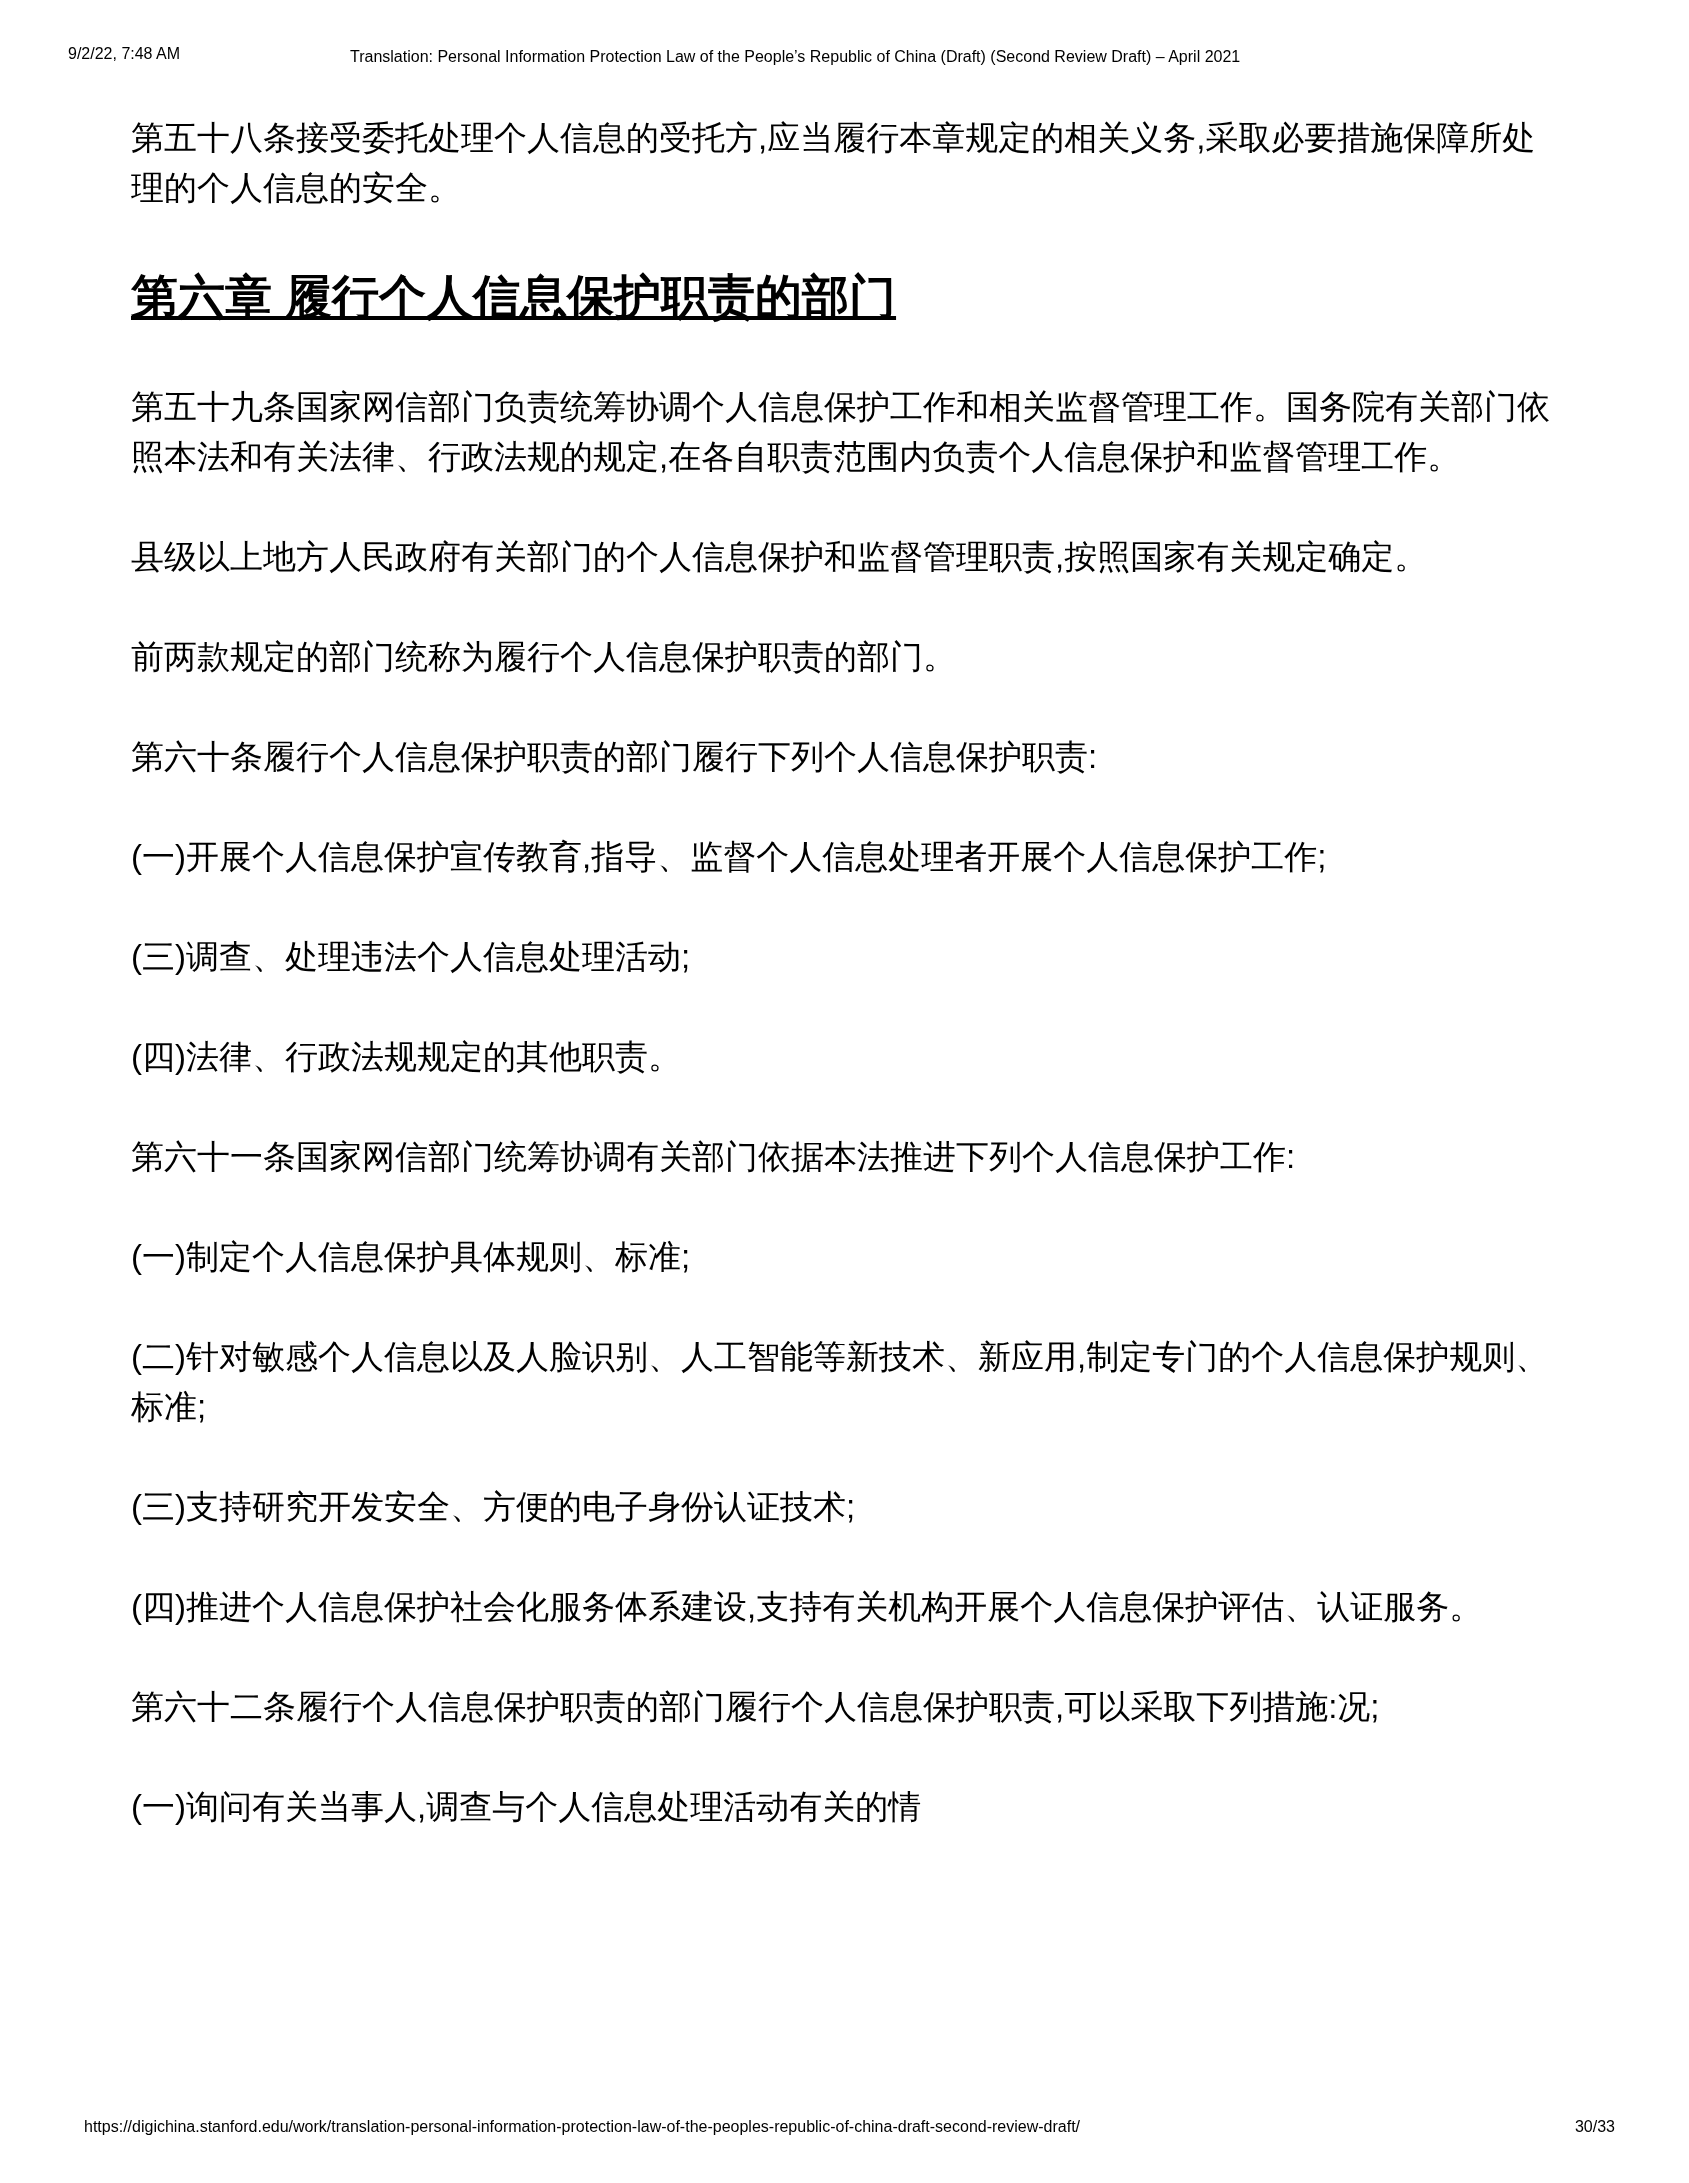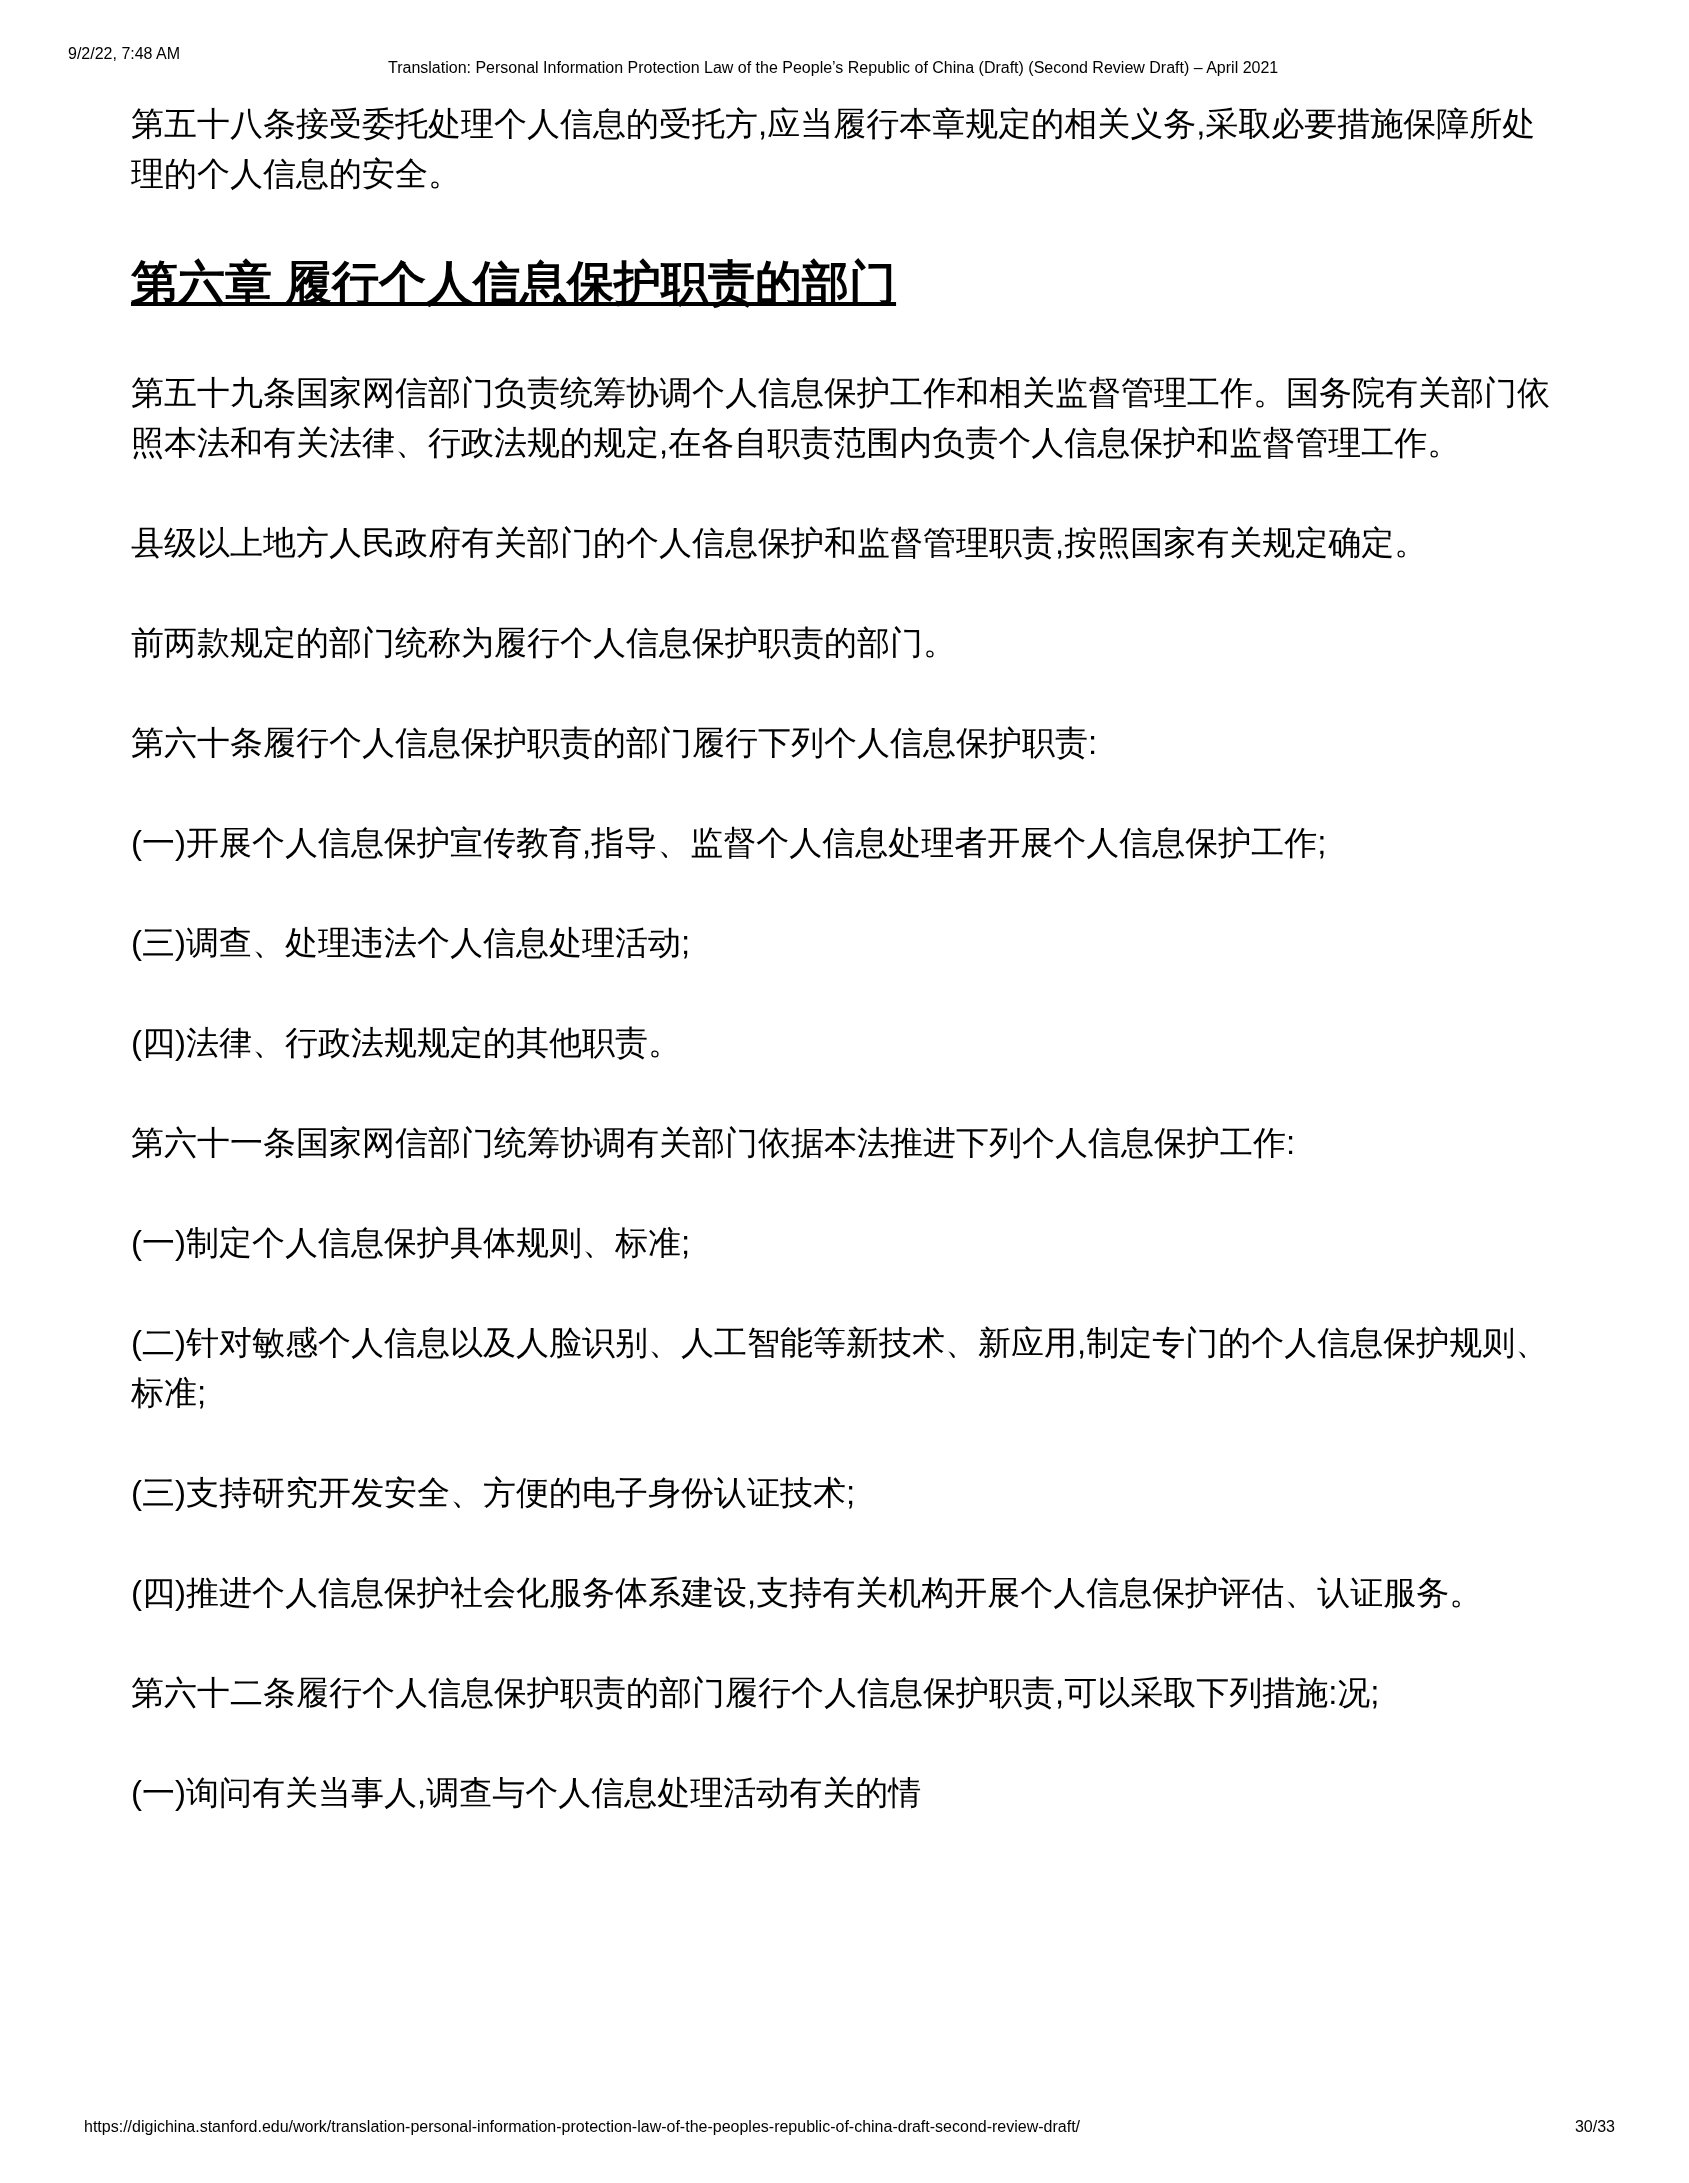--- a/index.html
+++ b/index.html
@@ -16,27 +16,27 @@
   }
   
   .hdr-date, .hdr-title, .ftr-url, .ftr-page {
     position: absolute;
     white-space: nowrap;
     font-size: 16px;
     line-height: 26.5px;
     color: #000000;
   }
   .hdr-date  { left: 68px; top: 41px; }
-  .hdr-title { left: 350px; top: 55px; margin-left: 38px; }
+  .hdr-title { left: 350px; top: 44px; }
   .ftr-url   { left: 70px; top: 2114px; margin-left: 14px; }
   .ftr-page  { right: 74px; top: 2114px; text-align: center; }
 
   
   .content {
-    padding: 49px 127px 0 131px;
+    padding: 63px 127px 0 131px;
   }
   .content p {
     font-size: 33px;
     line-height: 50px;
     margin: 50px 0;
     word-break: break-all;
   }
   .content h2 {
     font-size: 47px;
     line-height: 56px;

